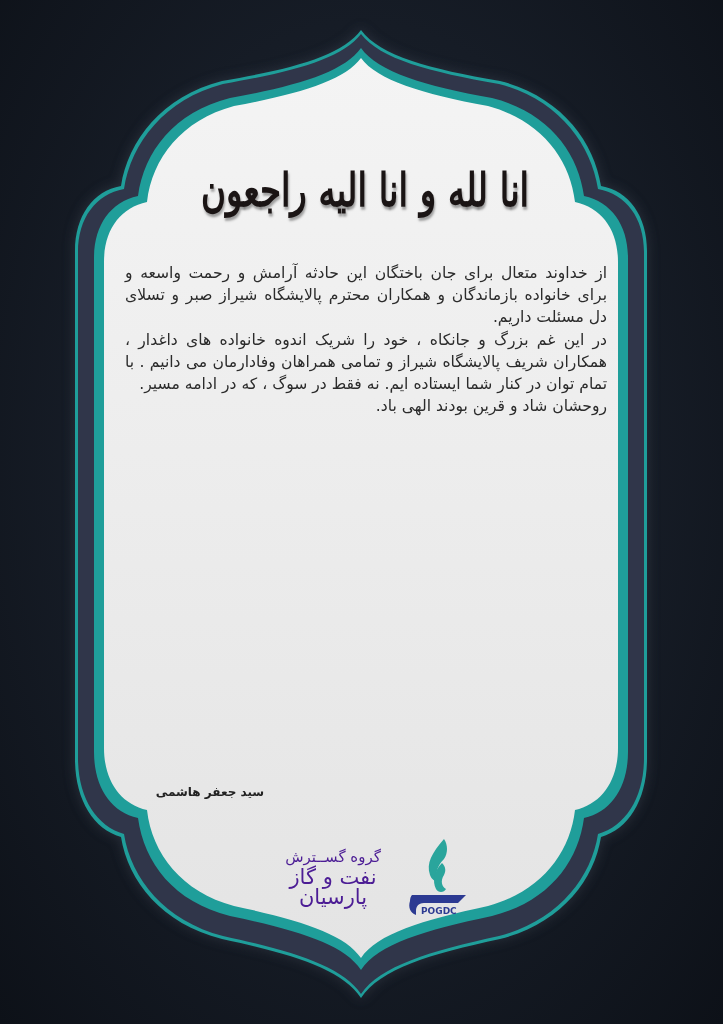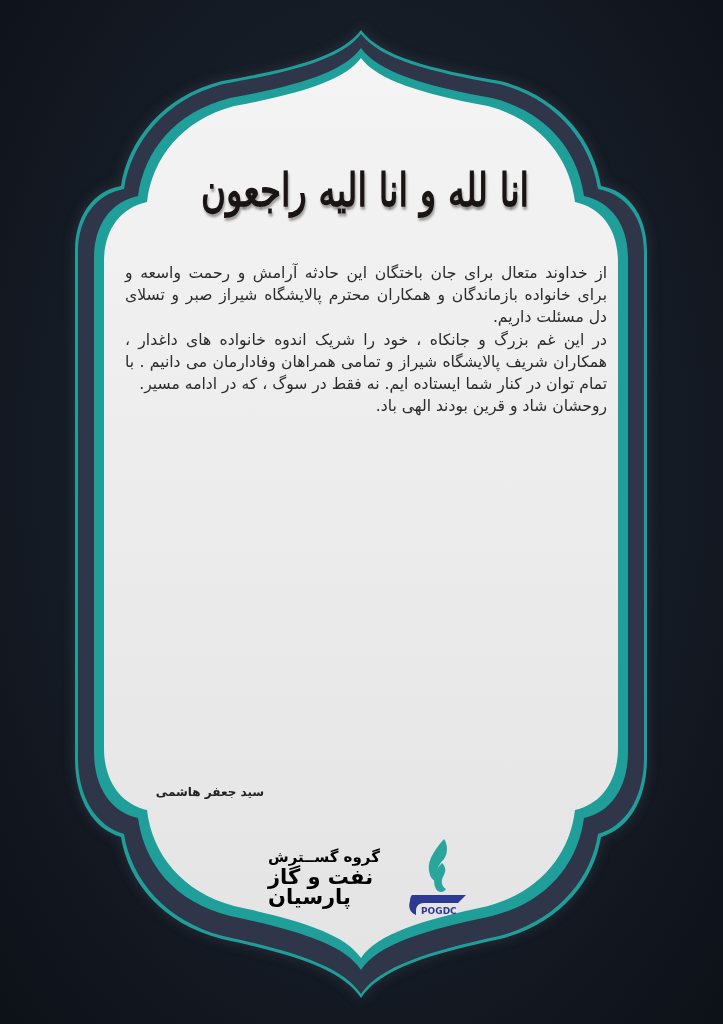--- a/index.html
+++ b/index.html
@@ -33,21 +33,21 @@
   .signature {
     position: absolute; left: 135px; top: 745px; width: 150px;
     direction: rtl; text-align: center;
     font-size: 12px; font-weight: bold; color: #222; margin-top: 40px;
   }
   .logo {
     position: absolute; left: 268px; top: 832px; width: 200px; height: 90px;
     display: flex; flex-direction: row-reverse; align-items: center; gap: 6px;
   }
   .logo-mark { width: 64px; height: 80px; position: relative; }
-  .logo-text { direction: rtl; text-align: left; color: #000000; font-weight: bold; }
+  .logo-text { direction: rtl; text-align: center; color: #4c1d95; font-weight: normal; }
   .logo-text .l1 { font-size: 15px; line-height: 20px; letter-spacing: 1px; }
   .logo-text .l2 { font-size: 21px; line-height: 20px; }
 </style>
 </head>
 <body>
 
 <svg class="frame-svg" viewBox="0 0 723 1024" xmlns="http://www.w3.org/2000/svg">
   <defs>
     <filter id="glow" x="-10%" y="-10%" width="120%" height="120%">
       <feGaussianBlur stdDeviation="6"></feGaussianBlur>

